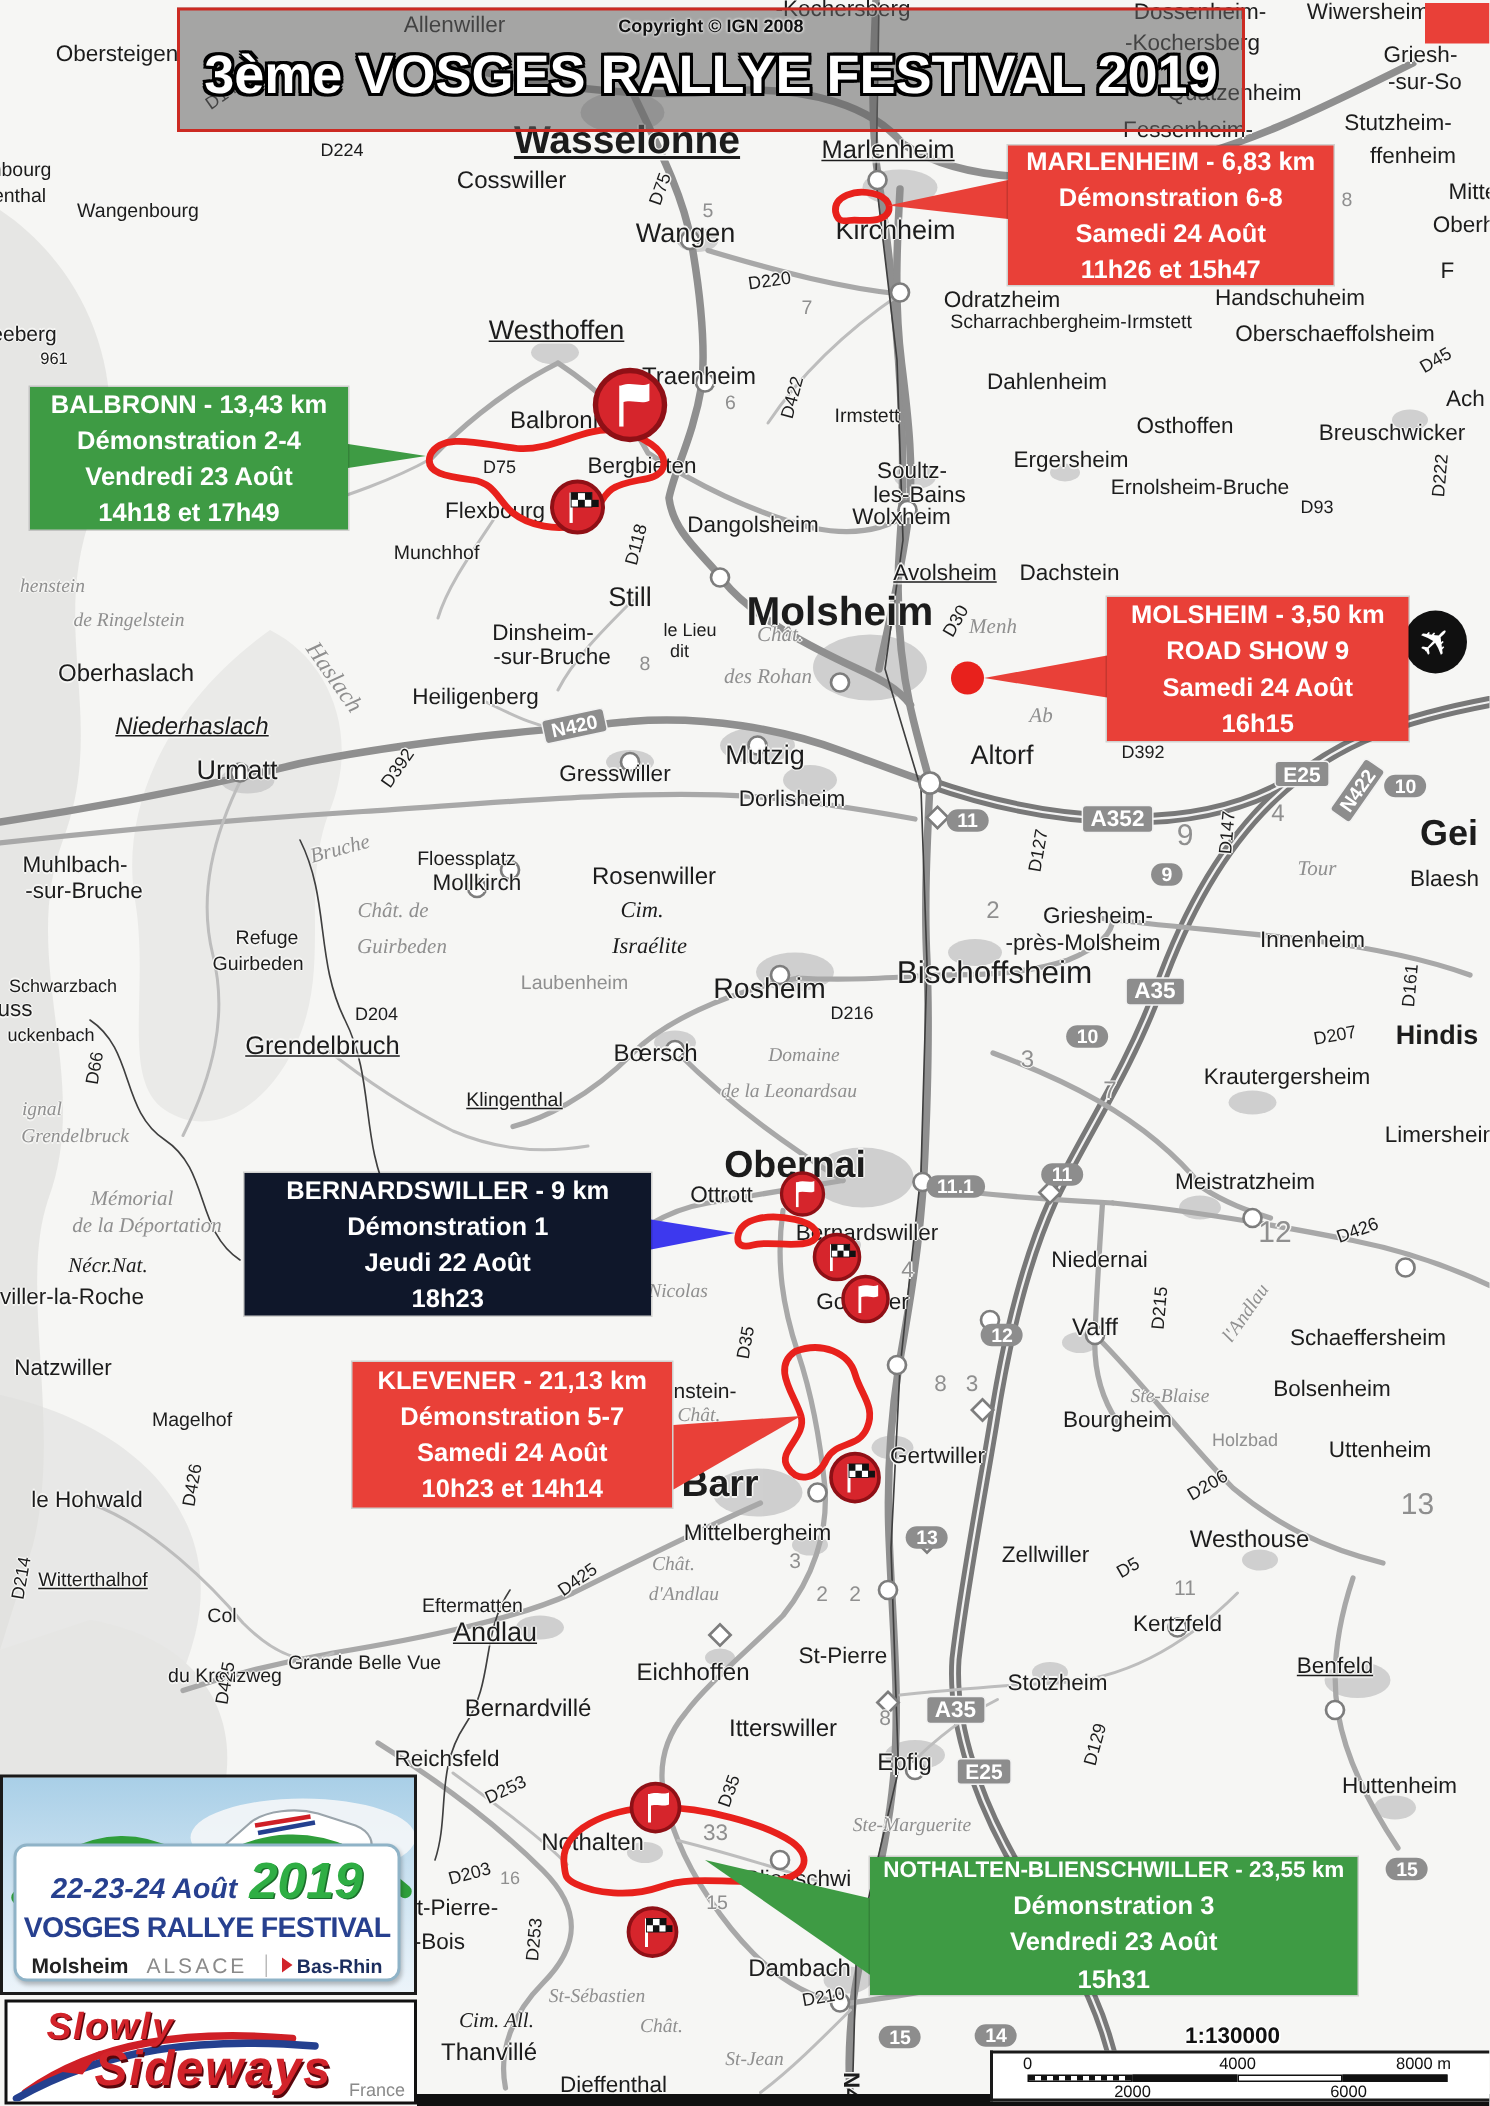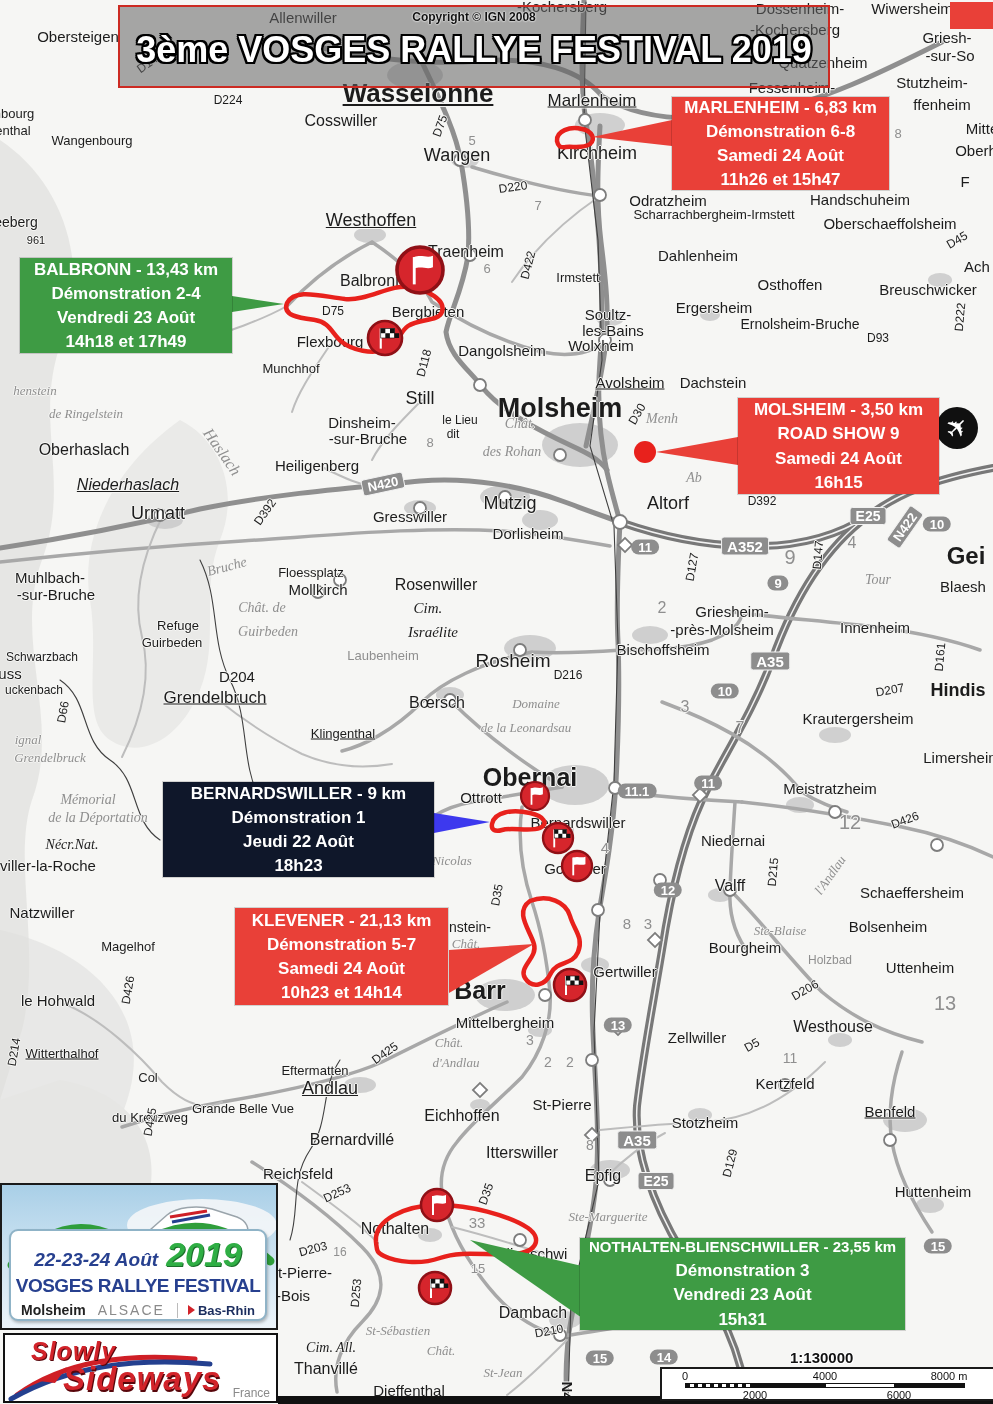--- a/index.html
+++ b/index.html
@@ -319,21 +319,21 @@
       <span class="lbl lb" style="left: 966px; top: 556px; font-size: 24px; transform: translate(-50%, -50%) rotate(0deg);">Gei</span>
       <span class="lbl " style="left: 963px; top: 586px; font-size: 15px; transform: translate(-50%, -50%) rotate(0deg);">Blaesh</span>
       <span class="lbl lg li" style="left: 878px; top: 580px; font-size: 14px; transform: translate(-50%, -50%) rotate(0deg);">Tour</span>
       <span class="lbl " style="left: 818px; top: 555px; font-size: 12px; transform: translate(-50%, -50%) rotate(-85deg);">D147</span>
       <span class="lbl " style="left: 692px; top: 567px; font-size: 12px; transform: translate(-50%, -50%) rotate(-80deg);">D127</span>
       <span class="lbl lg" style="left: 662px; top: 608px; font-size: 16px; transform: translate(-50%, -50%) rotate(0deg);">2</span>
       <span class="lbl " style="left: 732px; top: 611px; font-size: 15px; transform: translate(-50%, -50%) rotate(0deg);">Griesheim-</span>
       <span class="lbl " style="left: 722px; top: 629px; font-size: 15px; transform: translate(-50%, -50%) rotate(0deg);">-près-Molsheim</span>
       <span class="lbl " style="left: 875px; top: 627px; font-size: 15px; transform: translate(-50%, -50%) rotate(0deg);">Innenheim</span>
       <span class="lbl " style="left: 940px; top: 657px; font-size: 12px; transform: translate(-50%, -50%) rotate(-85deg);">D161</span>
-      <span class="lbl " style="left: 663px; top: 649px; font-size: 15px; transform: translate(-50%, -50%) rotate(0deg);">Bischoffsheim</span>
+      <span class="lbl " style="left: 663px; top: 649px; font-size: 21px; transform: translate(-50%, -50%) rotate(0deg);">Bischoffsheim</span>
       <span class="lbl lsh" style="left: 770px; top: 661px; font-size: 15px; transform: translate(-50%, -50%) rotate(0deg);">A35</span>
       <span class="lbl " style="left: 890px; top: 690px; font-size: 12px; transform: translate(-50%, -50%) rotate(-10deg);">D207</span>
       <span class="lbl " style="left: 958px; top: 690px; font-size: 18px; transform: translate(-50%, -50%) rotate(0deg); font-weight: bold;">Hindis</span>
       <span class="lbl lov" style="left: 725px; top: 691px; font-size: 13px; transform: translate(-50%, -50%) rotate(0deg);">10</span>
       <span class="lbl lg" style="left: 685px; top: 707px; font-size: 16px; transform: translate(-50%, -50%) rotate(0deg);">3</span>
       <span class="lbl lg" style="left: 740px; top: 728px; font-size: 16px; transform: translate(-50%, -50%) rotate(0deg);">7</span>
       <span class="lbl " style="left: 858px; top: 718px; font-size: 15px; transform: translate(-50%, -50%) rotate(0deg);">Krautergersheim</span>
       <span class="lbl " style="left: 962px; top: 757px; font-size: 15px; transform: translate(-50%, -50%) rotate(0deg);">Limersheim</span>
       <span class="lbl " style="left: 50px; top: 577px; font-size: 15px; transform: translate(-50%, -50%) rotate(0deg);">Muhlbach-</span>
       <span class="lbl " style="left: 56px; top: 594px; font-size: 15px; transform: translate(-50%, -50%) rotate(0deg);">-sur-Bruche</span>
@@ -343,21 +343,21 @@
       <span class="lbl " style="left: 178px; top: 625px; font-size: 13px; transform: translate(-50%, -50%) rotate(0deg);">Refuge</span>
       <span class="lbl " style="left: 172px; top: 642px; font-size: 13px; transform: translate(-50%, -50%) rotate(0deg);">Guirbeden</span>
       <span class="lbl lg li" style="left: 262px; top: 608px; font-size: 14px; transform: translate(-50%, -50%) rotate(0deg);">Chât. de</span>
       <span class="lbl lg li" style="left: 268px; top: 632px; font-size: 14px; transform: translate(-50%, -50%) rotate(0deg);">Guirbeden</span>
       <span class="lbl " style="left: 436px; top: 585px; font-size: 16px; transform: translate(-50%, -50%) rotate(0deg);">Rosenwiller</span>
       <span class="lbl li" style="left: 428px; top: 608px; font-size: 15px; transform: translate(-50%, -50%) rotate(0deg);">Cim.</span>
       <span class="lbl li" style="left: 433px; top: 632px; font-size: 15px; transform: translate(-50%, -50%) rotate(0deg);">Israélite</span>
       <span class="lbl lg" style="left: 383px; top: 655px; font-size: 13px; transform: translate(-50%, -50%) rotate(0deg);">Laubenheim</span>
       <span class="lbl " style="left: 513px; top: 660px; font-size: 19px; transform: translate(-50%, -50%) rotate(0deg);">Rosheim</span>
       <span class="lbl " style="left: 568px; top: 675px; font-size: 12px; transform: translate(-50%, -50%) rotate(0deg);">D216</span>
-      <span class="lbl " style="left: 237px; top: 676px; font-size: 15px; transform: translate(-50%, -50%) rotate(0deg);">D204</span>
+      <span class="lbl " style="left: 251px; top: 676px; font-size: 12px; transform: translate(-50%, -50%) rotate(0deg);">D204</span>
       <span class="lbl lu" style="left: 215px; top: 697px; font-size: 17px; transform: translate(-50%, -50%) rotate(0deg);">Grendelbruch</span>
       <span class="lbl " style="left: 63px; top: 712px; font-size: 12px; transform: translate(-50%, -50%) rotate(-80deg);">D66</span>
       <span class="lbl " style="left: 42px; top: 657px; font-size: 12px; transform: translate(-50%, -50%) rotate(0deg);">Schwarzbach</span>
       <span class="lbl " style="left: 10px; top: 673px; font-size: 15px; transform: translate(-50%, -50%) rotate(0deg);">uss</span>
       <span class="lbl " style="left: 34px; top: 690px; font-size: 12px; transform: translate(-50%, -50%) rotate(0deg);">uckenbach</span>
       <span class="lbl lg li" style="left: 28px; top: 739px; font-size: 13px; transform: translate(-50%, -50%) rotate(0deg);">ignal</span>
       <span class="lbl lg li" style="left: 50px; top: 757px; font-size: 13px; transform: translate(-50%, -50%) rotate(0deg);">Grendelbruck</span>
       <span class="lbl " style="left: 437px; top: 703px; font-size: 16px; transform: translate(-50%, -50%) rotate(0deg);">Bœrsch</span>
       <span class="lbl lu" style="left: 343px; top: 733px; font-size: 13px; transform: translate(-50%, -50%) rotate(0deg);">Klingenthal</span>
       <span class="lbl lg li" style="left: 536px; top: 703px; font-size: 13px; transform: translate(-50%, -50%) rotate(0deg);">Domaine</span>

